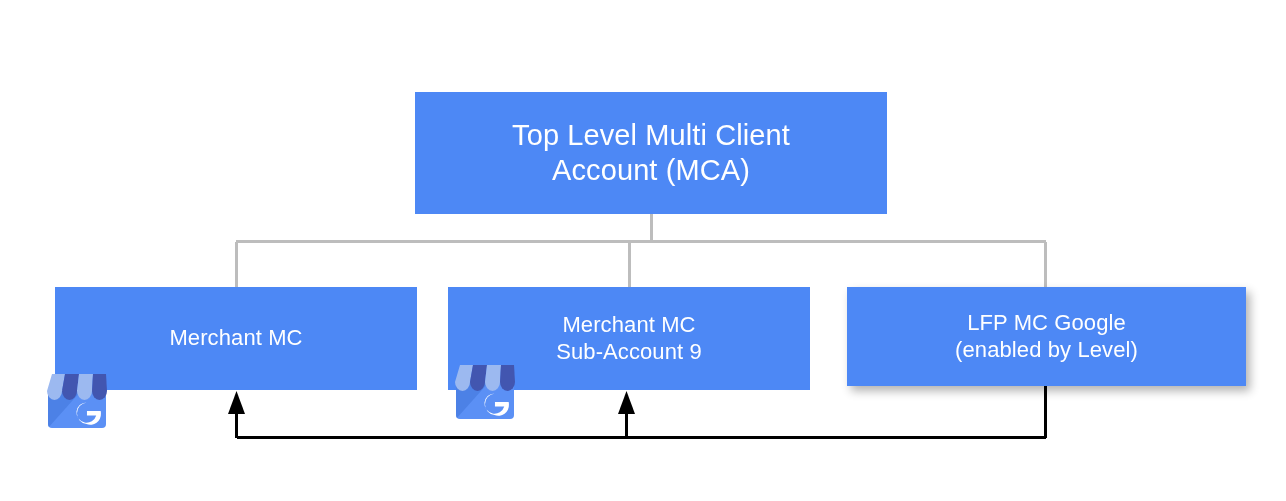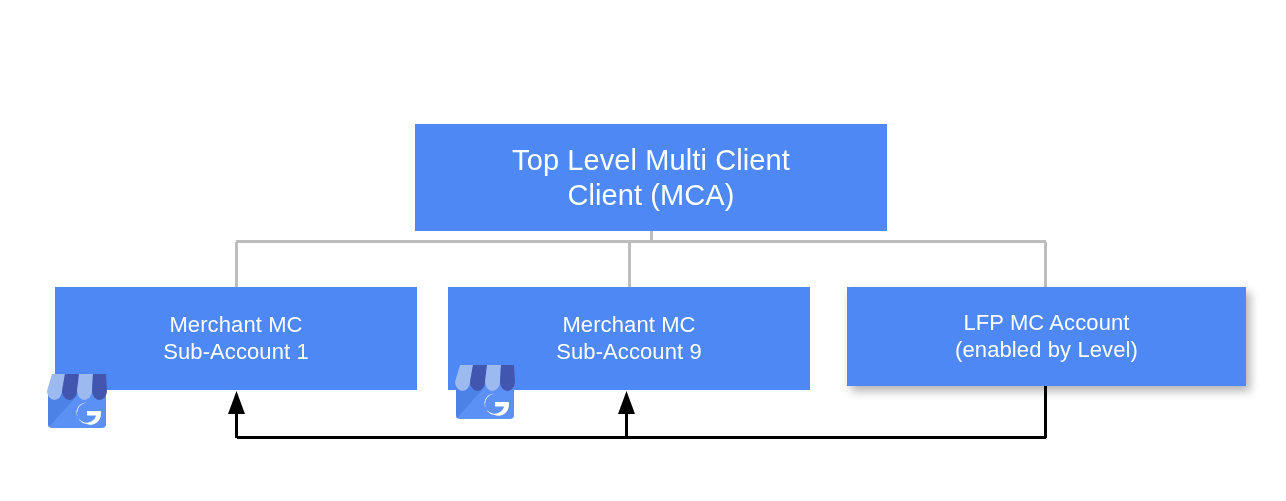--- a/index.html
+++ b/index.html
@@ -46,23 +46,22 @@
     display: block;
     width: 100%;
     padding: 0 10px;
     box-sizing: border-box;
   }
 
   #node-mca {
     left: 415px;
     top: 92px;
     width: 472px;
-    height: 107px;
+    height: 122px;
     font-size: 29px;
-    margin-top: 32px;
   }
   #node-sub1 {
     left: 55px;
     top: 287px;
     width: 362px;
     height: 103px;
     font-size: 22px;
   }
   #node-sub2 {
     left: 448px;
@@ -121,41 +120,40 @@
     </g>
     <g fill="#000000">
       <polygon points="236.5,391 245,414 228,414"></polygon>
       <polygon points="626.5,391 635,414 618,414"></polygon>
     </g>
   </svg>
 
   <div class="node" id="node-mca">
     <span class="node-text">
       <span>Top Level Multi Client</span><br>
-      <span>Client (MCA)</span>
+      <span>Account (MCA)</span>
     </span>
   </div>
 
   <div class="node" id="node-sub1">
     <span class="node-text">
       <span>Merchant MC</span><br>
-      <span>Sub-Account 1</span>
     </span>
   </div>
 
   <div class="node" id="node-sub2">
     <span class="node-text">
       <span>Merchant MC</span><br>
       <span>Sub-Account 9</span>
     </span>
   </div>
 
   <div class="node" id="node-lfp">
     <span class="node-text">
-      <span>LFP MC Account</span><br>
+      <span>LFP MC Google</span><br>
       <span>(enabled by Level)</span>
     </span>
   </div>
 
   <svg class="gmb-icon" id="gmb-icon-1" viewBox="0 0 72 66" aria-hidden="true">
     <defs>
       <clipPath id="bodyclip1">
         <path d="M 7 25 L 65 25 L 65 58 A 4 4 0 0 1 61 62 L 11 62 A 4 4 0 0 1 7 58 Z"></path>
       </clipPath>
     </defs>

